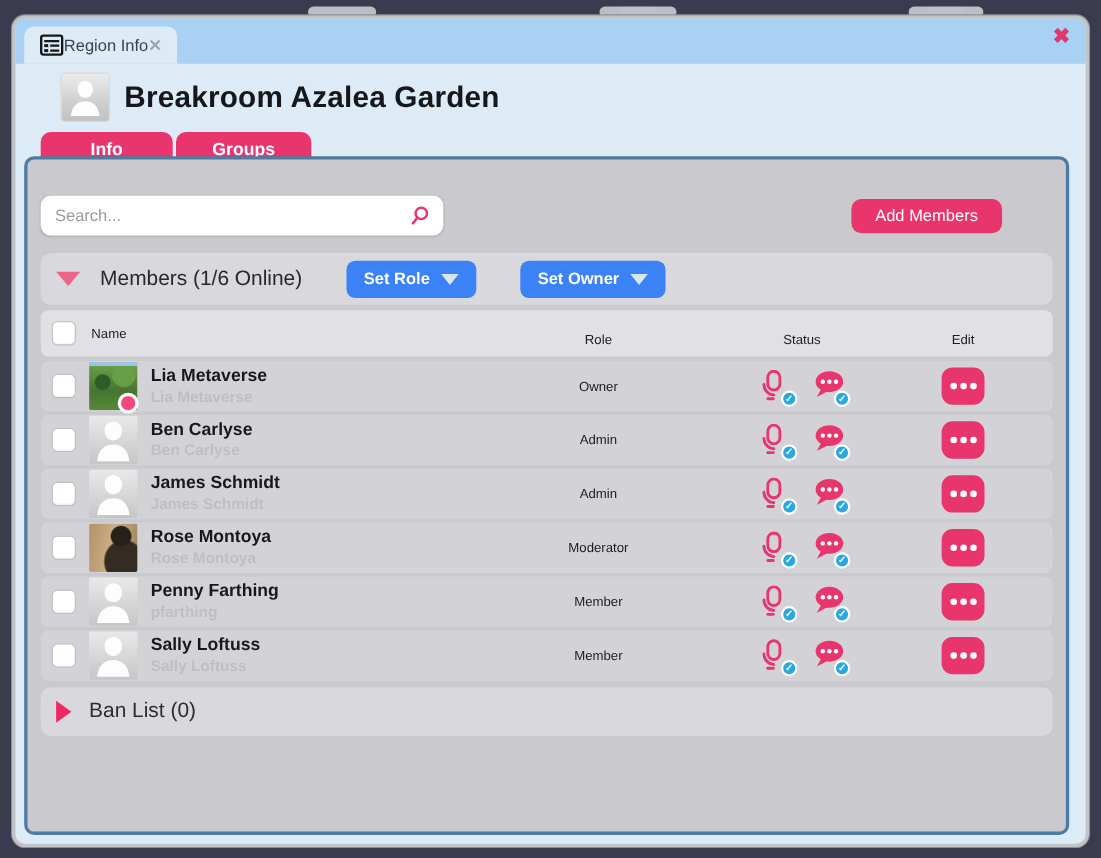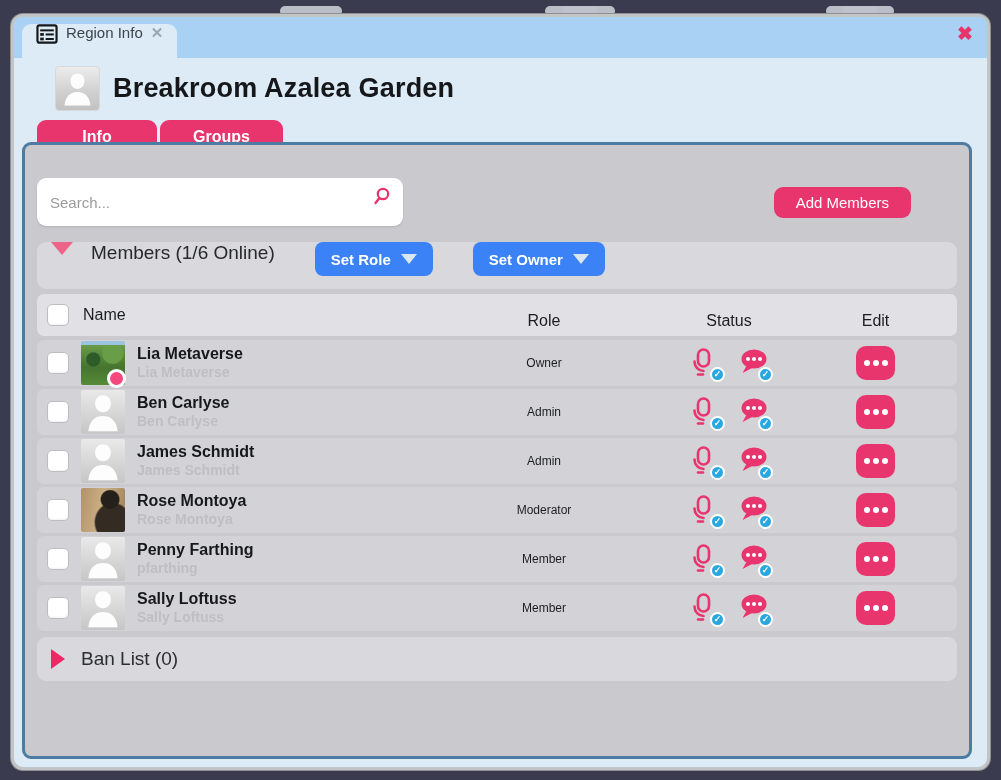--- a/index.html
+++ b/index.html
@@ -17,21 +17,21 @@
   .window {
     position:absolute; left:11px; top:14px; width:979px; height:756px;
     background:#dcebf6; border:3px solid #c2c4c6; border-radius:12px;
     box-shadow:0 0 0 1px #8e9092;
   }
   .tab-strip {
     height:41px; background:#a8d1f3; border-radius:8px 8px 0 0;
     display:flex; align-items:flex-end; padding:0 12px 0 8px; position:relative;
   }
   .window-tab {
-    display:flex; align-items:flex-start; gap:8px; height:34px; padding:0 14px;
+    display:flex; align-items:center; height:34px; padding:0 14px;
     background:#dcebf6; border-radius:9px 9px 0 0; cursor:default;
   }
   .window-tab .doc-ico { width:22px; height:20px; }
   .window-tab .tab-label { font-size:15px; color:#3c444b; }
   .window-tab .tab-x { font-size:15px; font-weight:bold; color:#9aa7b1; }
   .window-x {
     position:absolute; right:14px; top:7px; font-size:19px; font-weight:bold;
     color:#e5356b; cursor:pointer; line-height:1;
   }
 
@@ -54,53 +54,53 @@
 
   
   .panel {
     position:absolute; left:8px; right:15px; top:125px; bottom:8px;
     background:#c9c9ce; border:3px solid #4e7ba1; border-radius:9px;
     padding:33px 12px 0 12px; overflow:hidden;
   }
   .top-row { display:flex; align-items:center; justify-content:space-between; }
   .search-wrap { position:relative; width:366px; }
   .search-input {
-    width:100%; height:48px; border:none; outline:none; border-radius:9px;
+    width:100%; height:36px; border:none; outline:none; border-radius:9px;
     background:#fff; padding:0 40px 0 13px; font-size:15px; color:#333;
     font-family:"Liberation Sans", sans-serif;
     box-shadow:0 1px 2px rgba(0,0,0,.12);
   }
   .search-input::placeholder { color:#9b9b9b; }
   .search-ico { position:absolute; right:12px; top:8px; width:20px; height:20px; cursor:pointer; }
   .btn-pink {
     background:#e8356d; color:#fff; border:none; border-radius:9px;
     height:31px; padding:0 22px; font-size:15px; font-weight:500;
     font-family:"Liberation Sans", sans-serif; cursor:pointer; margin-right:46px;
   }
 
   .section-bar {
     margin-top:16px; height:47px; background:#d9d9dd; border-radius:9px;
-    display:flex; padding:0 14px; gap:18px;
+    display:flex; align-items:center; padding:0 14px; gap:18px;
   }
   .tri-down { width:0; height:0; border-left:11px solid transparent; border-right:11px solid transparent; border-top:13px solid #ec6488; cursor:pointer; }
   .tri-right { width:0; height:0; border-top:10px solid transparent; border-bottom:10px solid transparent; border-left:14px solid #ed2864; cursor:pointer; }
   .section-title { font-size:19px; color:#28292b; }
   .btn-steel {
     background:#3b82f6; color:#fff; border:none; border-radius:8px; height:34px;
     padding:0 16px; font-size:15px; font-weight:bold; display:flex; align-items:center;
     gap:10px; cursor:pointer; font-family:"Liberation Sans", sans-serif;
   }
   .btn-steel .arr { width:0; height:0; border-left:8px solid transparent; border-right:8px solid transparent; border-top:10px solid #d9e7f0; }
   .gap28 { width:4px; }
 
   
   .tbl-grid { display:grid; grid-template-columns:34px 54px 299px 220px 150px 1fr; align-items:center; padding:0 10px; }
   .thead {
     margin-top:5px; height:42px; background:#e1e1e5; border-radius:7px;
-    font-size:16px; color:#1c1d1f;
+    font-size:12px; color:#1c1d1f;
   }
   .thead .col-name { grid-column:2 / 4; padding-left:2px; }
   .col-c { text-align:center;margin-top:12px; }
   .rows { margin-top:4px; }
   .member-row {
     height:46px; background:#d3d3d7; border-radius:7px; margin-bottom:3px;
   }
   .checkbox {
     width:22px; height:22px; background:#fff; border:1px solid #bdbdc1;
     border-radius:5px; display:inline-block; cursor:pointer;

